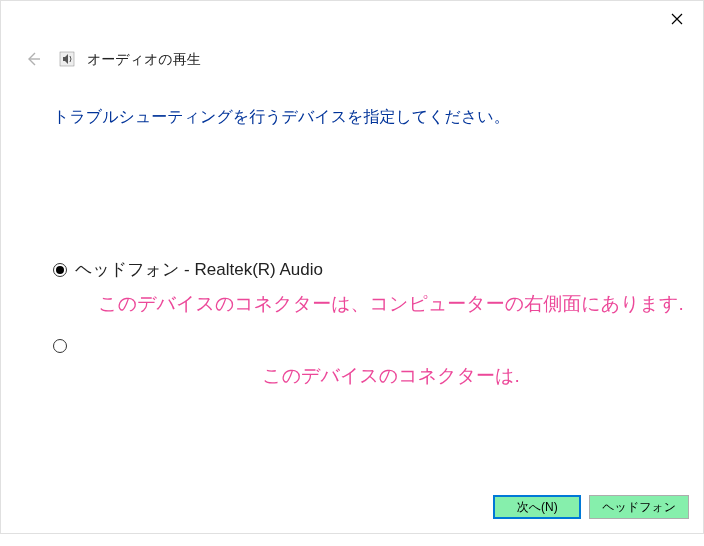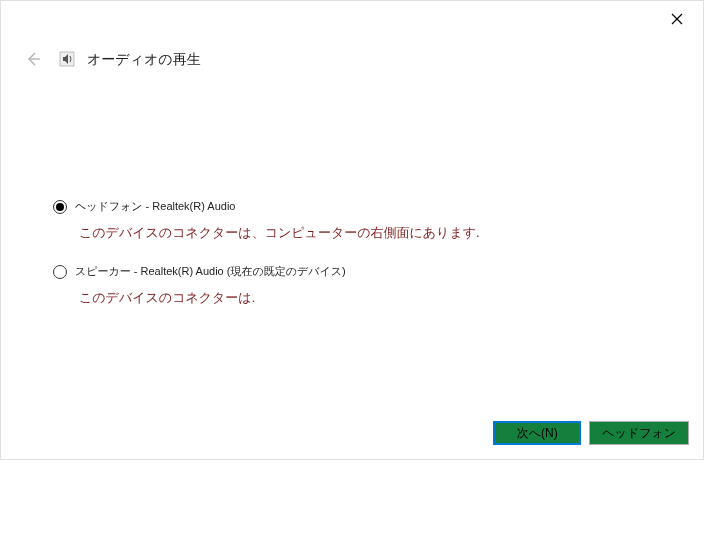--- a/index.html
+++ b/index.html
@@ -1,18 +1,18 @@
 <!DOCTYPE html>
 <html><head>
   <meta charset="utf-8">
   <style>
     * { box-sizing: border-box; margin: 0; padding: 0; }
     body { font-family: "Yu Gothic UI", "Meiryo", sans-serif; background: #fff; }
     .window {
-      width: 704px; height: 460px; background: #fff;
+      width: 704px; height: 534px; background: #fff;
       position: relative; border: 1px solid #e0e0e0;
     }
     .close-btn {
       position: absolute; top: 10px; right: 18px;
       width: 16px; height: 16px; cursor: pointer;
       display: flex; align-items: center; justify-content: center;
     }
     .close-btn svg { width: 12px; height: 12px; }
     .header {
       display: flex; align-items: center;
@@ -40,31 +40,31 @@
     }
     .radio {
       width: 14px; height: 14px; border: 1px solid #333;
       border-radius: 50%; position: relative; flex-shrink: 0;
       background: #fff;
     }
     .radio.selected::after {
       content: ""; position: absolute; top: 2px; left: 2px;
       width: 8px; height: 8px; background: #000; border-radius: 50%;
     }
-    .option-label { font-size: 11px; color: #222; }
+    .option-label { font-size: 17px; color: #222; }
     .option-desc {
-      font-size: 13px; color: #7f1d1d; margin: 10px 0 22px 26px;
+      font-size: 19px; color: #ec4899; margin: 10px 0 22px 26px; text-align: center;
     }
     .footer {
       position: absolute; bottom: 14px; right: 14px;
       display: flex; gap: 8px;
     }
     .btn {
       min-width: 88px; height: 24px; font-size: 12px;
-      background: #15803d; border: 1px solid #adadad;
+      background: #86efac; border: 1px solid #adadad;
       cursor: pointer; padding: 0 12px;
       display: flex; align-items: center; justify-content: center;
       font-family: inherit;
     }
     .btn.primary { border: 2px solid #0078d7; }
   </style>
 </head>
 <body>
 
 <div class="window">
@@ -85,32 +85,32 @@
     <div class="speaker-icon">
       <svg viewBox="0 0 16 16">
           <rect x="1" y="1" width="14" height="14" fill="#eee" stroke="#888" stroke-width="0.5"></rect>
           <path d="M4 6 L6 6 L9 3 L9 13 L6 10 L4 10 Z" fill="#555"></path>
           <path d="M11 5 Q13 8 11 11" stroke="#555" stroke-width="1" fill="none"></path>
         </svg>
     </div>
     <span class="header-title">オーディオの再生</span>
   </div>
 
+  <h2 class="main-title">トラブルシューティングを行うデバイスを指定してください。</h2>
 
   <div class="options">
 
     <div class="option-row">
       <span class="radio selected"></span>
       <span class="option-label">ヘッドフォン - Realtek(R) Audio</span>
     </div>
     <div class="option-desc">このデバイスのコネクターは、コンピューターの右側面にあります.</div>
 
     <div class="option-row">
       <span class="radio"></span>
-      <span class="option-label">スピーカー - Realtek(R) Audio (現在の既定のデバイス)</span>
     </div>
     <div class="option-desc">このデバイスのコネクターは.</div>
 
   </div>
 
   <div class="footer">
     <button class="btn primary">次へ(N)</button>
     <button class="btn">ヘッドフォン</button>
   </div>
 

